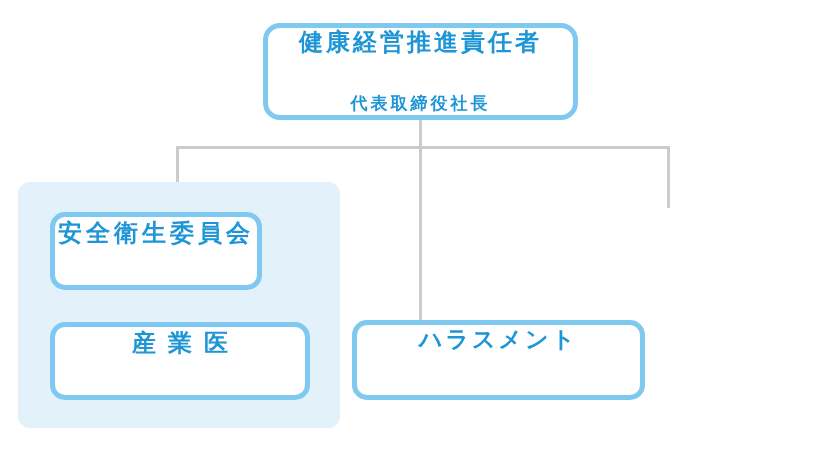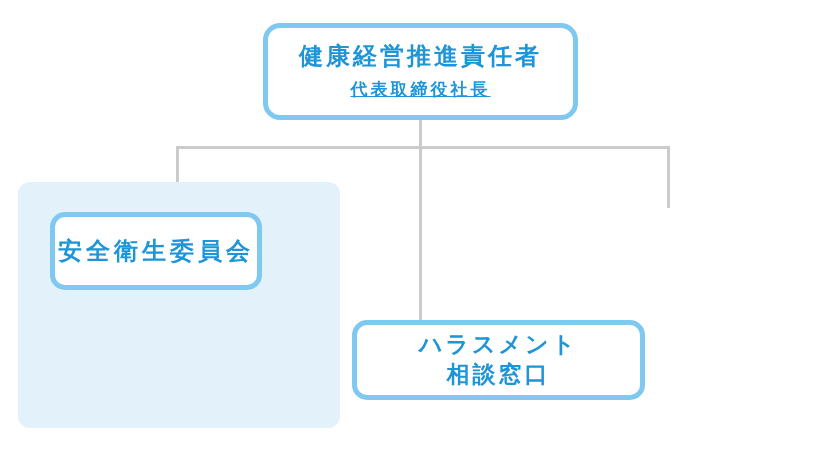--- a/index.html
+++ b/index.html
@@ -32,21 +32,21 @@
   }
   .node {
     position: absolute;
     box-sizing: border-box;
     background: #ffffff;
     border: 5px solid #7FC8F0;
     border-radius: 15px;
     display: flex;
     flex-direction: column;
     align-items: center;
-    justify-content: center;
+    justify-content: space-between;
     color: #1E95D6;
     font-weight: 700;
     z-index: 3;
     text-align: center;
   }
   .node-root {
     left: 263px;
     top: 23px;
     width: 315px;
     height: 97px;
@@ -56,21 +56,20 @@
     font-size: 24px;
     letter-spacing: 3px;
     line-height: 1.2;
     white-space: nowrap;
   }
   .node-root .subtitle {
     font-size: 17px;
     letter-spacing: 3px;
     margin-top: 8px;
     white-space: nowrap;
-    text-decoration: underline;
   }
   .node-safety {
     left: 50px;
     top: 212px;
     width: 212px;
     height: 78px;
     font-size: 24px;
     letter-spacing: 4px;
   }
   .node-doctor {
@@ -119,20 +118,22 @@
 
   <div class="node node-root">
     <div class="title label-line">健康経営推進責任者</div>
     <div class="subtitle label-line">代表取締役社長</div>
   </div>
 
   <div class="node node-safety">
     <div class="label-line">安全衛生委員会</div>
   </div>
 
+  <div class="node node-doctor">
+    <div class="label-line">産業医</div>
+  </div>
 
   <div class="node node-harassment">
     <div class="label-line">ハラスメント</div>
-    <div class="label-line">相談窓口</div>
   </div>
 
 
 </div>
 
 </body></html>

